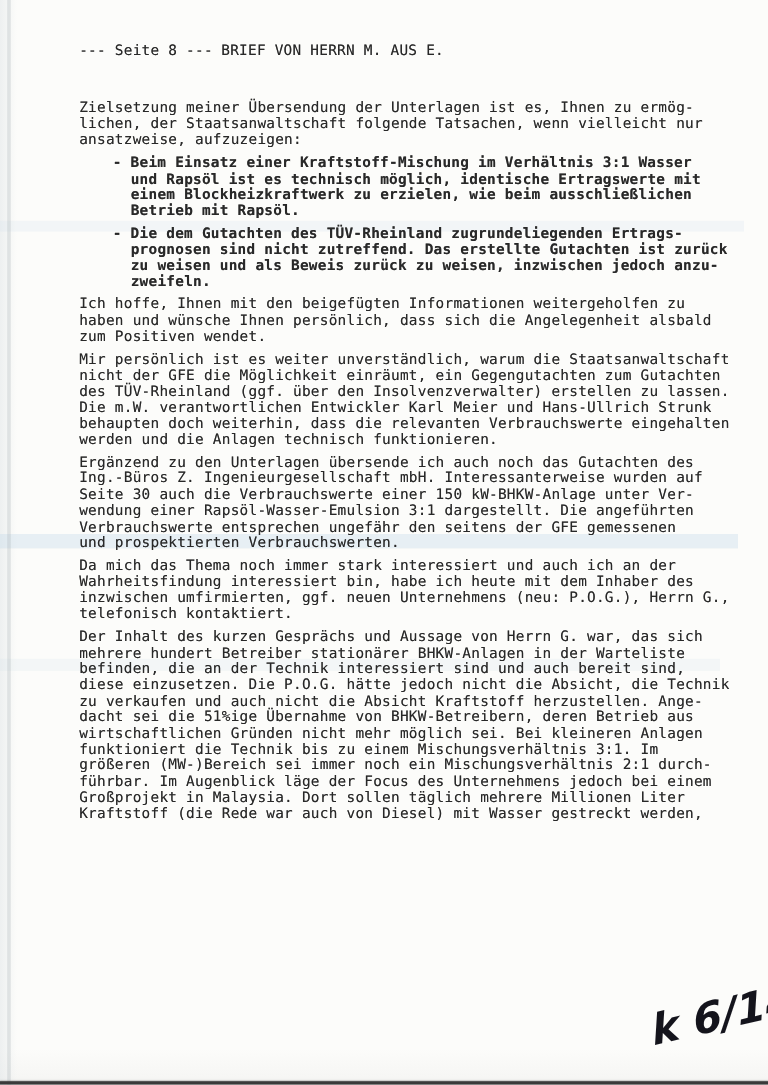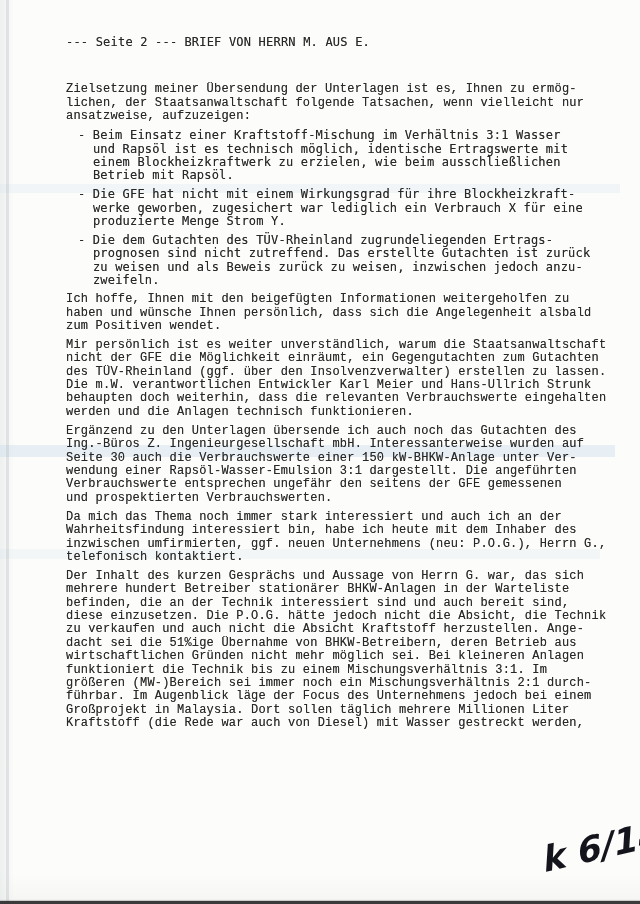--- a/index.html
+++ b/index.html
@@ -63,23 +63,22 @@
   .doc-header {
     margin: 0 0 34px 0;
     white-space: pre;
   }
   .header-prefix { margin-right: 7px; }
   .header-title  { font-weight: normal; }
 
   .block {
     white-space: pre-wrap;
     margin: 0 0 5.5px 0;
-    font-family: Liberation Mono, monospace;
   }
-  .bullet-list { margin-left: 12px; }
+  .bullet-list { margin-left: 28px; font-weight: bold; }
   .bullet {
     white-space: pre-wrap;
     padding-left: 14.9px;
     text-indent: -14.9px;
     margin: 0 0 5.5px 0;
   }
 
   .handwritten-annotation {
     position: absolute;
     left: 541px;
@@ -99,34 +98,31 @@
 <body>
 
 <div class="scan-page">
 
   <div class="streak streak-1"></div>
   <div class="streak streak-2"></div>
   <div class="streak streak-3"></div>
 
   <div class="page-text">
 
-    <div class="doc-header"><span class="header-prefix">--- Seite 2 ---</span><span class="header-title">BRIEF VON HERRN M. AUS E.</span></div>
+    <div class="doc-header"><span class="header-prefix">--- Seite 8 ---</span><span class="header-title">BRIEF VON HERRN M. AUS E.</span></div>
 
     <div class="block">Zielsetzung meiner Übersendung der Unterlagen ist es, Ihnen zu ermög-
 lichen, der Staatsanwaltschaft folgende Tatsachen, wenn vielleicht nur
 ansatzweise, aufzuzeigen:</div>
 
     <div class="bullet-list">
       <div class="bullet">- Beim Einsatz einer Kraftstoff-Mischung im Verhältnis 3:1 Wasser
 und Rapsöl ist es technisch möglich, identische Ertragswerte mit
 einem Blockheizkraftwerk zu erzielen, wie beim ausschließlichen
 Betrieb mit Rapsöl.</div>
-      <div class="bullet">- Die GFE hat nicht mit einem Wirkungsgrad für ihre Blockheizkraft-
-werke geworben, zugesichert war lediglich ein Verbrauch X für eine
-produzierte Menge Strom Y.</div>
       <div class="bullet">- Die dem Gutachten des TÜV-Rheinland zugrundeliegenden Ertrags-
 prognosen sind nicht zutreffend. Das erstellte Gutachten ist zurück
 zu weisen und als Beweis zurück zu weisen, inzwischen jedoch anzu-
 zweifeln.</div>
     </div>
 
     <div class="block">Ich hoffe, Ihnen mit den beigefügten Informationen weitergeholfen zu
 haben und wünsche Ihnen persönlich, dass sich die Angelegenheit alsbald
 zum Positiven wendet.</div>
     <div class="block">Mir persönlich ist es weiter unverständlich, warum die Staatsanwaltschaft

